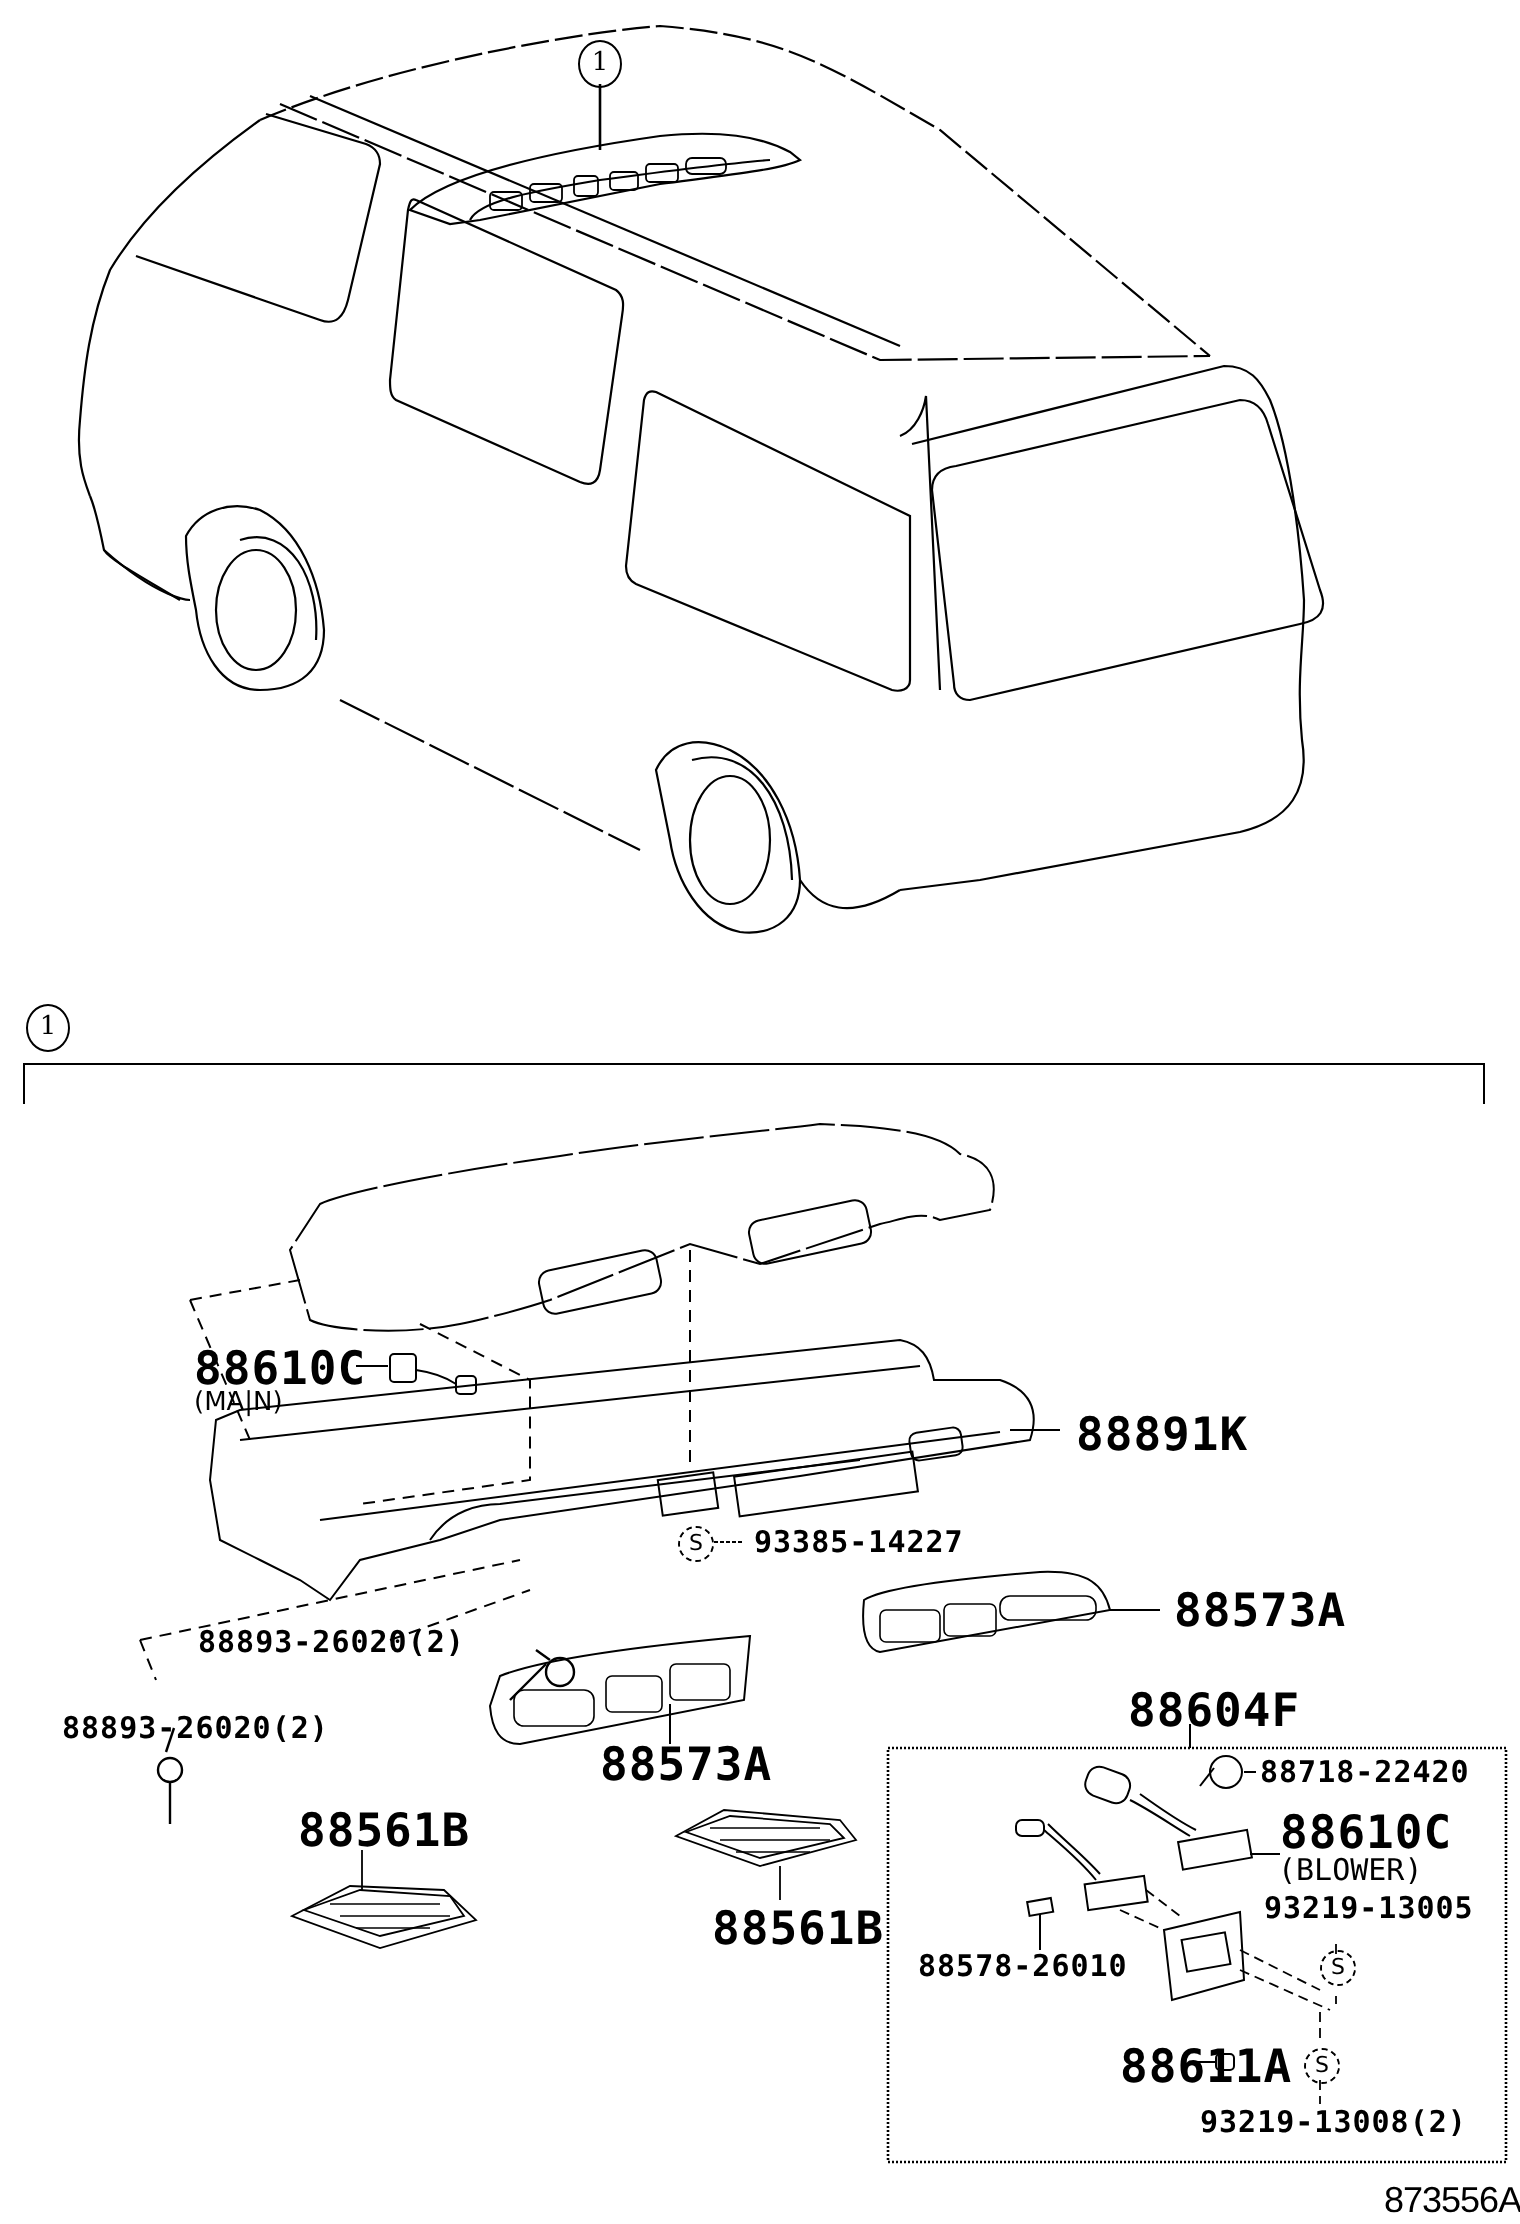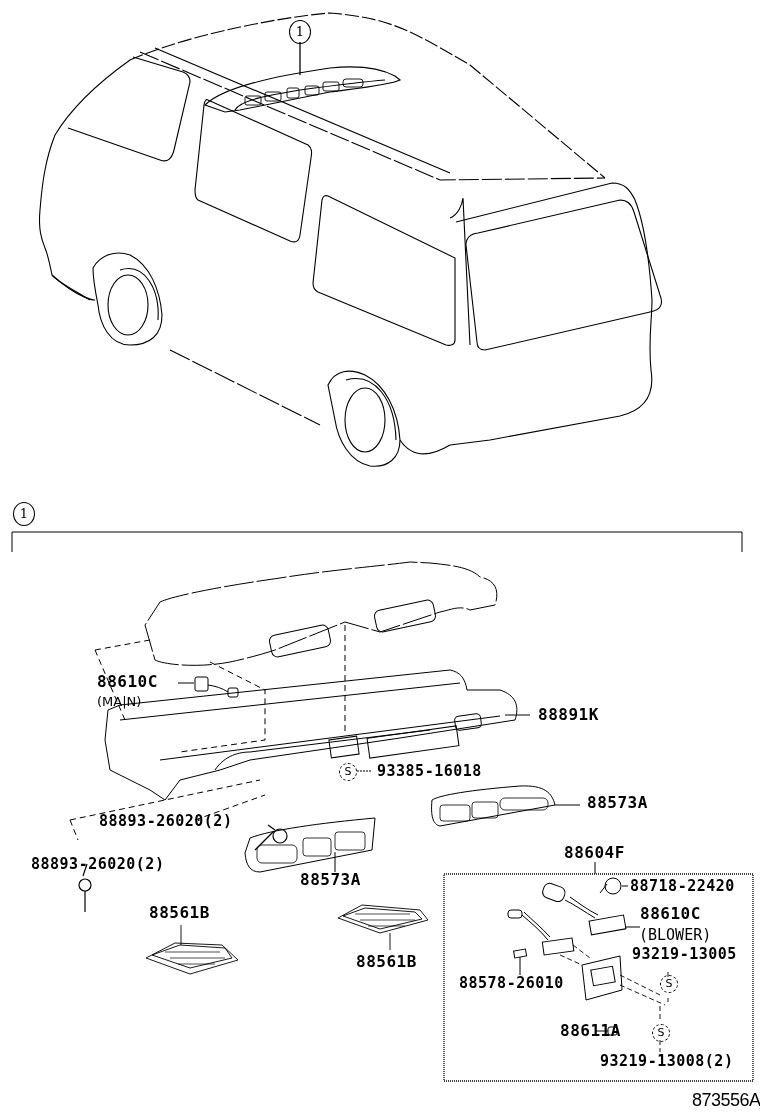--- a/index.html
+++ b/index.html
@@ -1,19 +1,19 @@
 <!DOCTYPE html>
 <html><head>
 <meta charset="utf-8">
 <style>
   html, body { margin:0; padding:0; background:#ffffff; }
   body { width:760px; height:1112px; position:relative; overflow:hidden;
          font-family:"DejaVu Sans Mono", "Liberation Mono", monospace; color:#000; }
   svg#drawing { position:absolute; left:0; top:0; width:760px; height:1112px; }
-  .lbl { position:absolute; font-weight:bold; font-size:16px; letter-spacing:0.5px; white-space:nowrap;
+  .lbl { position:absolute; font-weight:bold; font-size:23px; letter-spacing:0.5px; white-space:nowrap;
          font-family:"DejaVu Sans Mono", "Liberation Mono", monospace; }
   .lbl.sm { font-size:15px; }
   .sub { position:absolute; font-size:13px; white-space:nowrap; font-family:"DejaVu Sans", sans-serif; }
   .sub2 { position:absolute; font-size:15px; white-space:nowrap; font-family:"DejaVu Sans Mono", monospace; }
   .code { position:absolute; font-size:18px; font-family:"Liberation Sans", sans-serif; letter-spacing:-0.5px; }
   .callout { position:absolute; width:20px; height:22px; border:1.3px solid #000; border-radius:50%;
              font-size:13px; line-height:22px; text-align:center; font-family:"DejaVu Serif", serif; }
   .s-circ { position:absolute; width:16px; height:16px; border:1px dashed #000; border-radius:50%;
             font-size:11px; line-height:16px; text-align:center; font-family:"DejaVu Sans", sans-serif; }
 </style>
@@ -200,21 +200,21 @@
 
 <div class="callout" style="left:289px; top:20px;">1</div>
 <div class="callout" style="left:13px; top:502px;">1</div>
 
 <div class="lbl" style="left:97px; top:672px;">88610C</div>
 <div class="sub" style="left:97px; top:694px;">(MA|N)</div>
 
 <div class="lbl" style="left:538px; top:705px;">88891K</div>
 
 <div class="s-circ" style="left:339px; top:763px;">S</div>
-<div class="lbl sm" style="left:377px; top:762px;">93385-16018</div>
+<div class="lbl sm" style="left:377px; top:762px;">93385-14227</div>
 
 <div class="lbl sm" style="left:99px; top:812px;">88893-26020(2)</div>
 <div class="lbl sm" style="left:31px; top:855px;">88893-26020(2)</div>
 
 <div class="lbl" style="left:587px; top:793px;">88573A</div>
 <div class="lbl" style="left:300px; top:870px;">88573A</div>
 
 <div class="lbl" style="left:564px; top:843px;">88604F</div>
 <div class="lbl sm" style="left:630px; top:877px;">88718-22420</div>
 <div class="lbl" style="left:640px; top:904px;">88610C</div>

